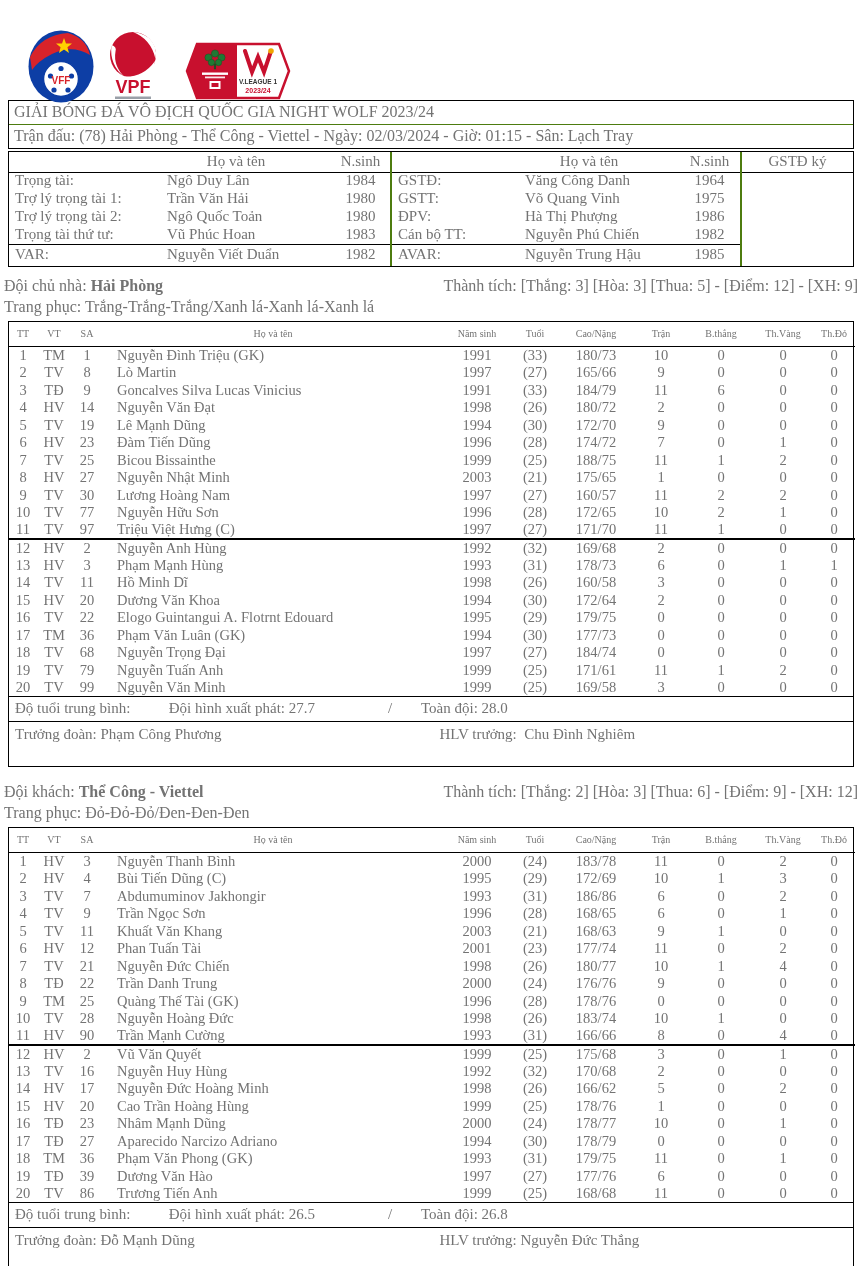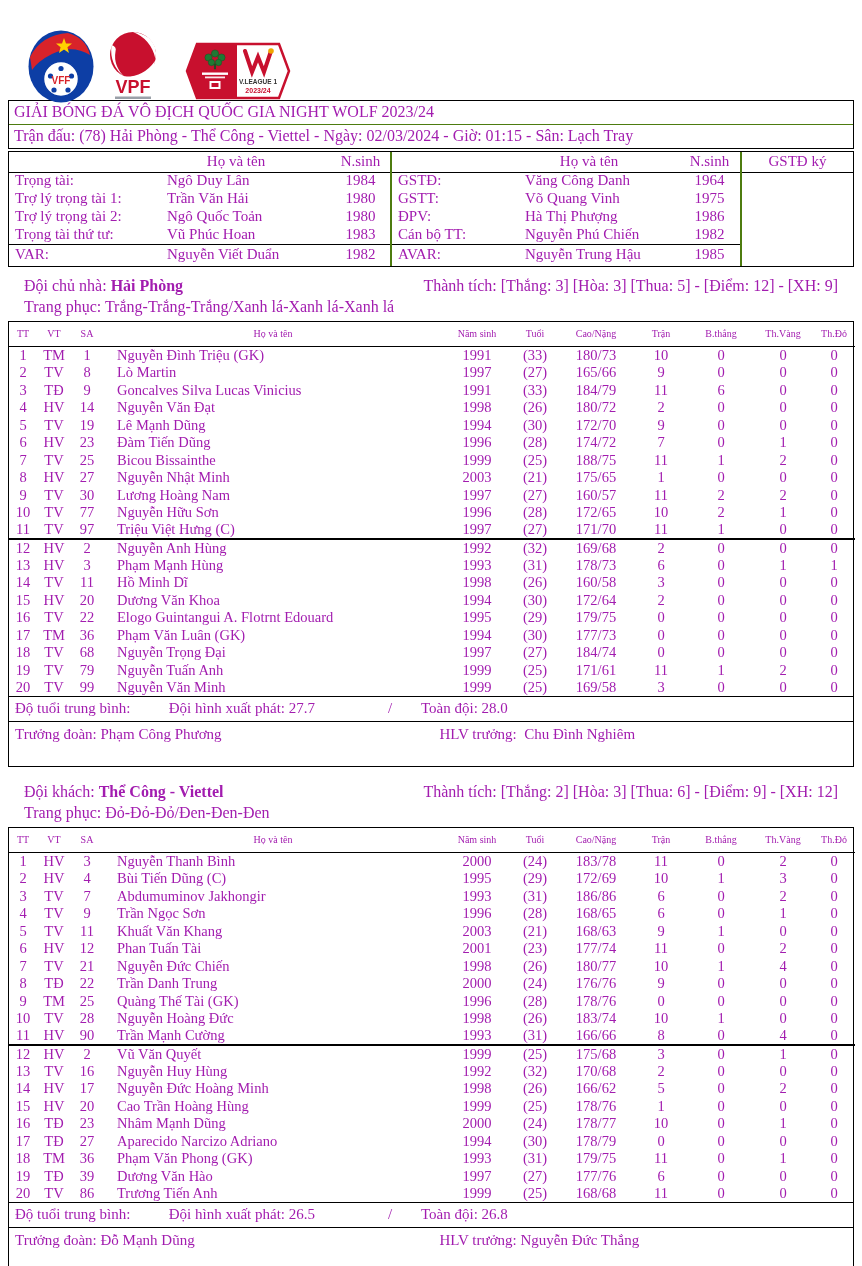--- a/index.html
+++ b/index.html
@@ -1,17 +1,17 @@
 <!DOCTYPE html>
 <html><head>
 <meta charset="utf-8">
 <style>
   html,body{margin:0;padding:0;background:#fff;}
   *{box-sizing:border-box;}
-  .page{width:862px;height:1266px;background:#fff;color:#a21caf;
+  .page{width:862px;height:1266px;background:#fff;color:#737373;
         font-family:"Liberation Serif","DejaVu Serif",serif;position:relative;overflow:hidden;}
   
   .top{display:flex;align-items:flex-start;padding:30px 12px 0 28px;height:100px;}
   .logos-left{width:150px;display:flex;gap:10px;align-items:flex-start;}
   .title-wrap{flex:1;text-align:center;padding-top:28px;font-size:27px;letter-spacing:.5px;white-space:nowrap;}
   .badge-wrap{width:120px;display:flex;justify-content:center;padding-top:12px;}
   
   .t-box{margin:0 8px;border:1.5px solid #000;font-size:16px;}
   .t-box .row{padding:2px 5px 3px;line-height:18px;white-space:nowrap;}
   .t-box .row:first-child{border-bottom:1px solid #4d7c0f;}
@@ -21,21 +21,21 @@
   .officials-box td,.officials-box th{font-size:15px;font-weight:normal;height:18px;
       padding:0 4px;line-height:1.05;white-space:nowrap;overflow:hidden;}
   .officials-box thead th{height:20px;border-bottom:1px solid #000;text-align:center;}
   .officials-box .brd-r{border-right:2px solid #4d7c0f;}
   .officials-box td.lbl{text-align:left;padding-left:6px;}
   .officials-box td.nm{text-align:left;padding-left:26px;}
   .officials-box td.yr{text-align:center;}
   .officials-box tr.sep td{border-top:1px solid #000;height:22px;}
   .officials-box td.sign{border-left:1px solid #000;}
   
-  .team-head{margin:8px 24px 0;font-size:16px;line-height:21px;}
+  .team-head{margin:8px 4px 0;font-size:16px;line-height:21px;}
   .team-head .l1{display:flex;justify-content:space-between;white-space:nowrap;}
   .team-head b{font-weight:bold;}
   
   .roster-box{margin:4px 8px 0;border:1.5px solid #000;}
   .roster-box thead th{font-weight:normal;font-size:10px;height:24px;
       border-bottom:1px solid #000;text-align:center;padding:0;white-space:nowrap;}
   .roster-box tbody td{font-size:14.5px;height:17.5px;padding:0;text-align:center;
       line-height:1;white-space:nowrap;overflow:hidden;}
   .roster-box tbody td.c-name{text-align:left;padding-left:14px;}
   .roster-box tr.divider td{border-bottom:2px solid #000;}

